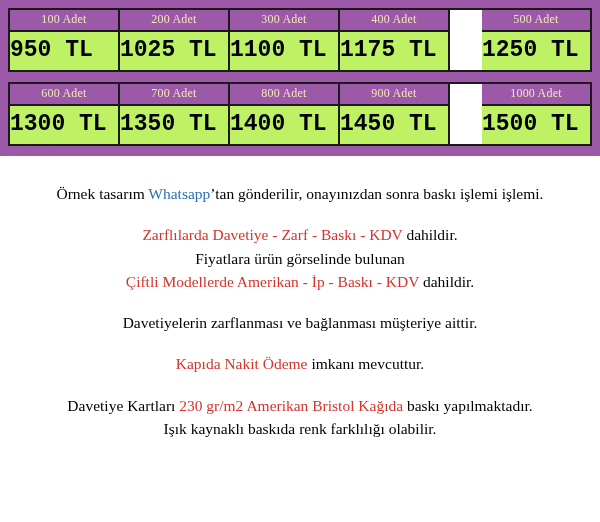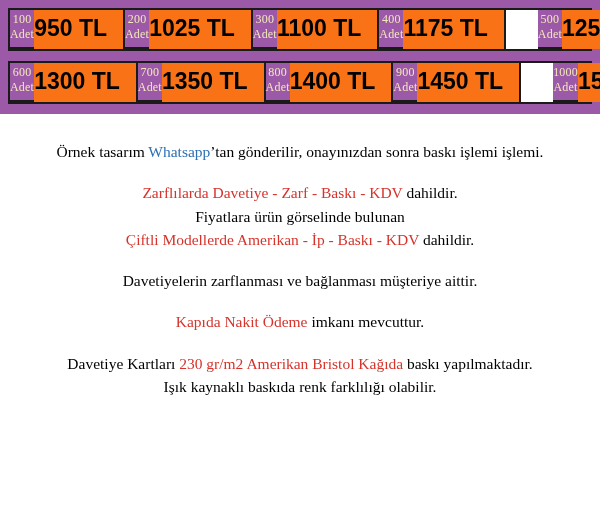--- a/index.html
+++ b/index.html
@@ -31,48 +31,48 @@
     margin-bottom: 10px;
   }
   .price-row:last-child {
     margin-bottom: 0;
   }
 
   .price-cell {
     flex: 1 1 0;
     border-right: 2px solid #1a1a1a;
     box-sizing: border-box;
-    background: #f97316;
+    background: #bef264;
     display: flex;
-    flex-direction: row;
+    flex-direction: column;
     align-items: stretch;
   }
   .price-cell:last-child {
     border-right: none;
     margin-left: 32px;
   }
 
   .qty {
     background: #9b59a8;
     color: #f2e9b8;
     font-family: "Liberation Serif", serif;
     font-size: 12px;
     text-align: center;
     padding: 2px 0 3px 0;
     border-bottom: 2px solid #1a1a1a;
     letter-spacing: 0.2px;
   }
 
   .price {
     color: #000000;
-    font-family: Liberation Sans, sans-serif;
+    font-family: Liberation Mono, monospace;
     font-weight: bold;
     font-size: 23px;
-    text-align: right;
-    padding: 5px 16px 7px 0;
+    text-align: left;
+    padding: 5px 0 7px 0;
     white-space: nowrap;
   }
 
   .info {
     padding: 26px 10px 0 10px;
     box-sizing: border-box;
   }
 
   .line {
     text-align: center;

